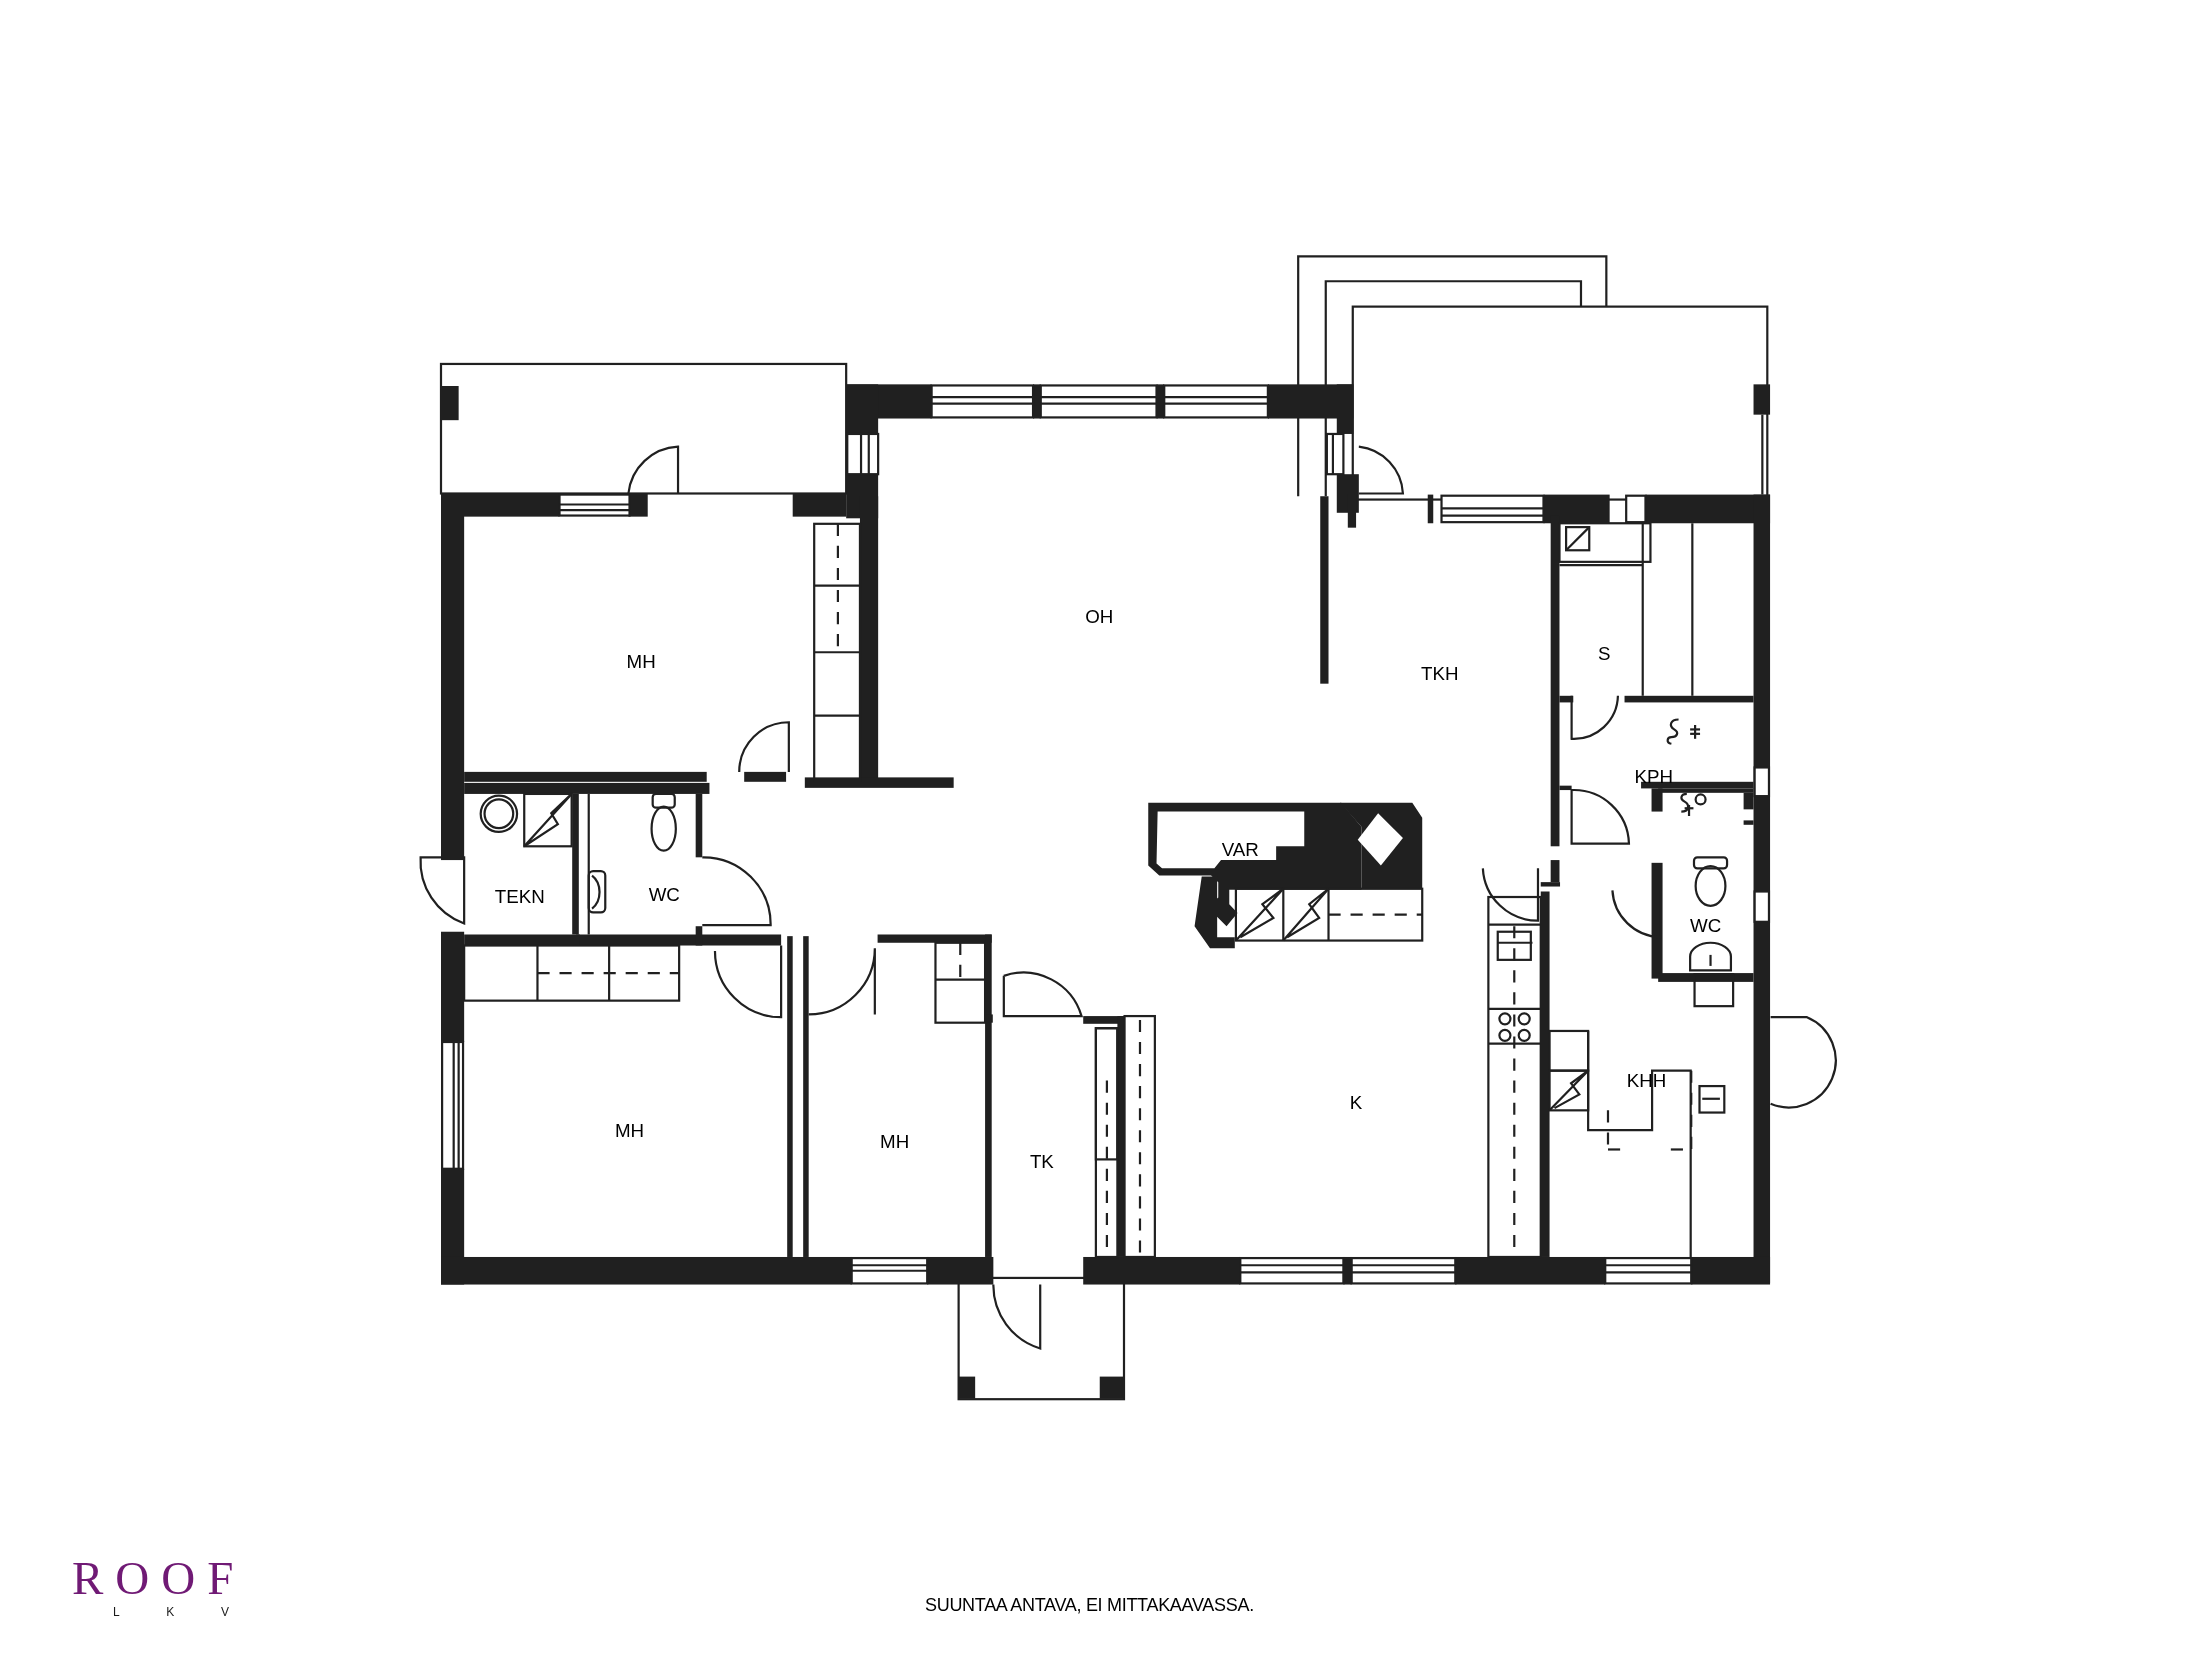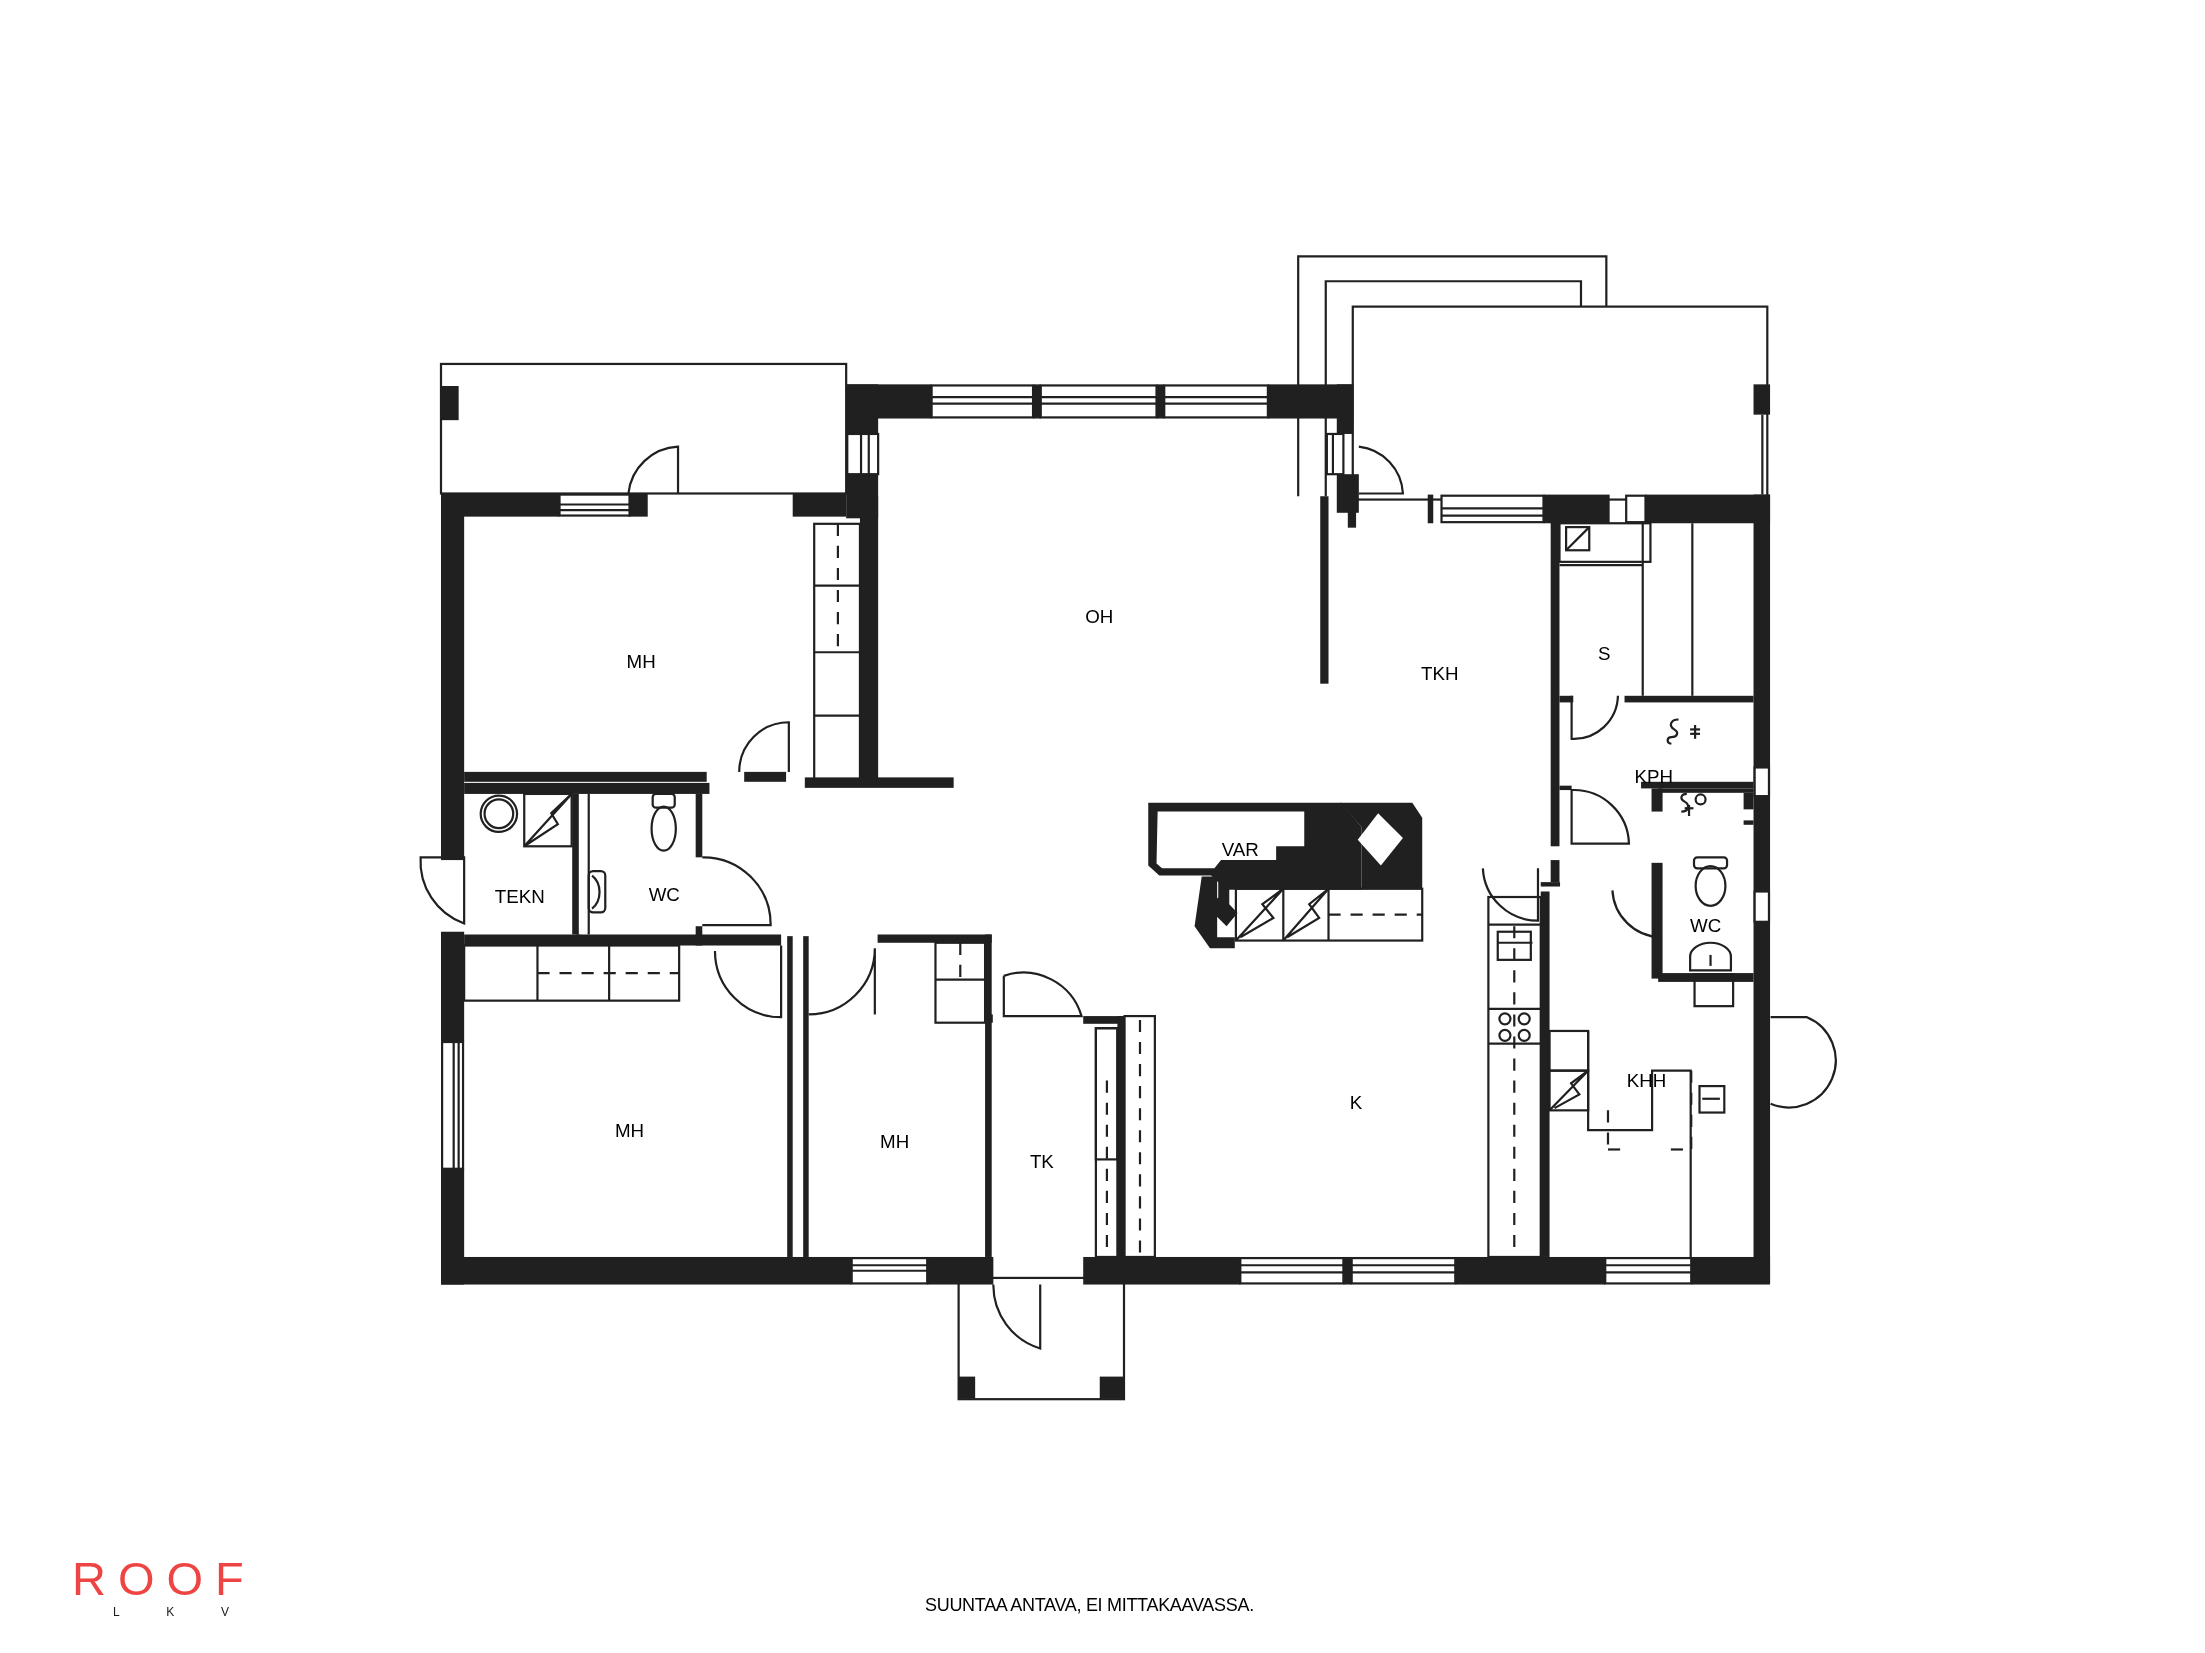--- a/index.html
+++ b/index.html
@@ -4,21 +4,21 @@
 <style>
   html, body { margin:0; padding:0; background:#ffffff; }
   body { width:2205px; height:1654px; position:relative; overflow:hidden; font-family:"Liberation Sans", sans-serif; }
   #plan { position:absolute; left:0; top:0; width:2205px; height:1654px; }
   .wall { fill:#202020; }
   .thin { fill:none; stroke:#202020; stroke-width:4; }
   .dash { fill:none; stroke:#202020; stroke-width:4; stroke-dasharray:22 18; }
   .win { fill:#ffffff; stroke:#202020; stroke-width:4; }
   .room-label { font-family:"Liberation Sans", sans-serif; font-size:34px; fill:#000; text-anchor:middle; }
   .logo { position:absolute; left:72px; top:1555px; width:210px; }
-  .logo-main { font-family:Liberation Sans, sans-serif; font-size:47px; letter-spacing:12px; color:#ef4444; line-height:1; font-weight:400; }
+  .logo-main { font-family:Liberation Serif, serif; font-size:47px; letter-spacing:12px; color:#701a75; line-height:1; font-weight:400; }
   .logo-sub { font-family:"Liberation Sans", sans-serif; font-size:12px; color:#1a1a1a; display:flex; justify-content:space-between; width:116px; margin-left:41px; margin-top:3.3px; }
   .disclaimer { position:absolute; left:925px; top:1595px; font-family:"Liberation Sans", sans-serif; font-size:18px; color:#000; letter-spacing:-0.3px; }
 </style>
 </head>
 <body>
 
 <svg id="plan" viewBox="0 0 4000 3000" xmlns="http://www.w3.org/2000/svg">
 
   <g>
 

